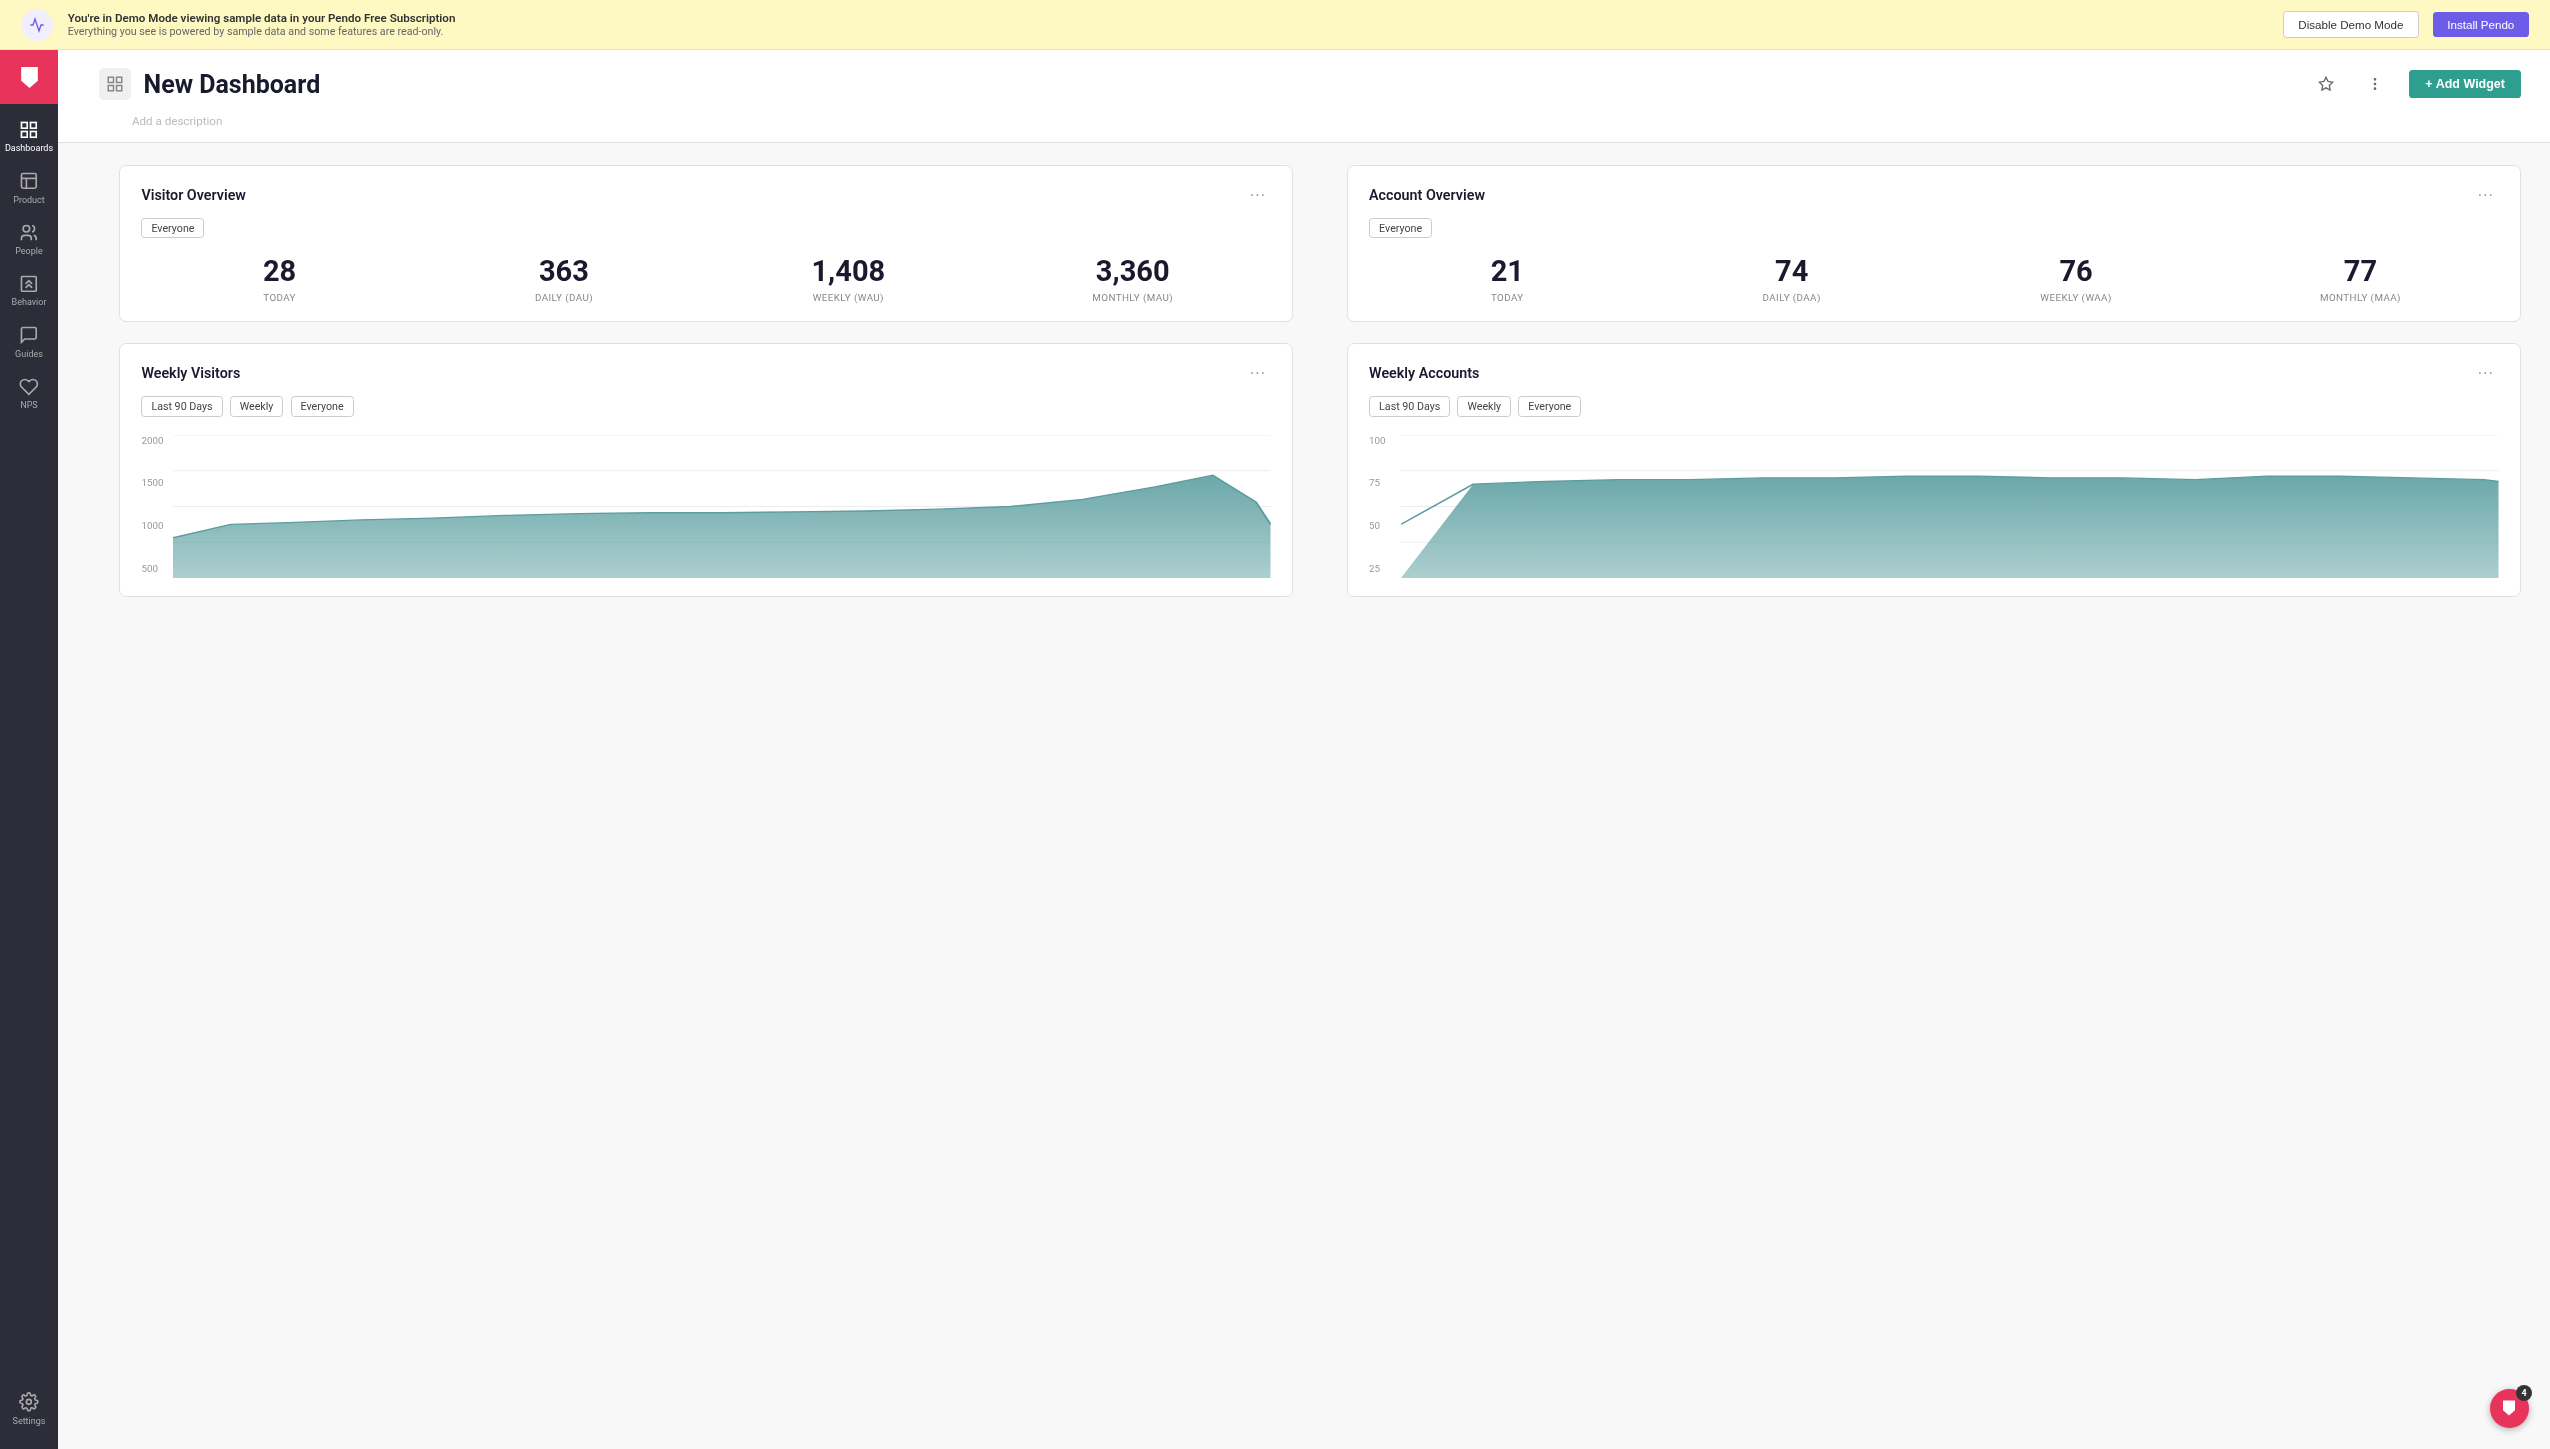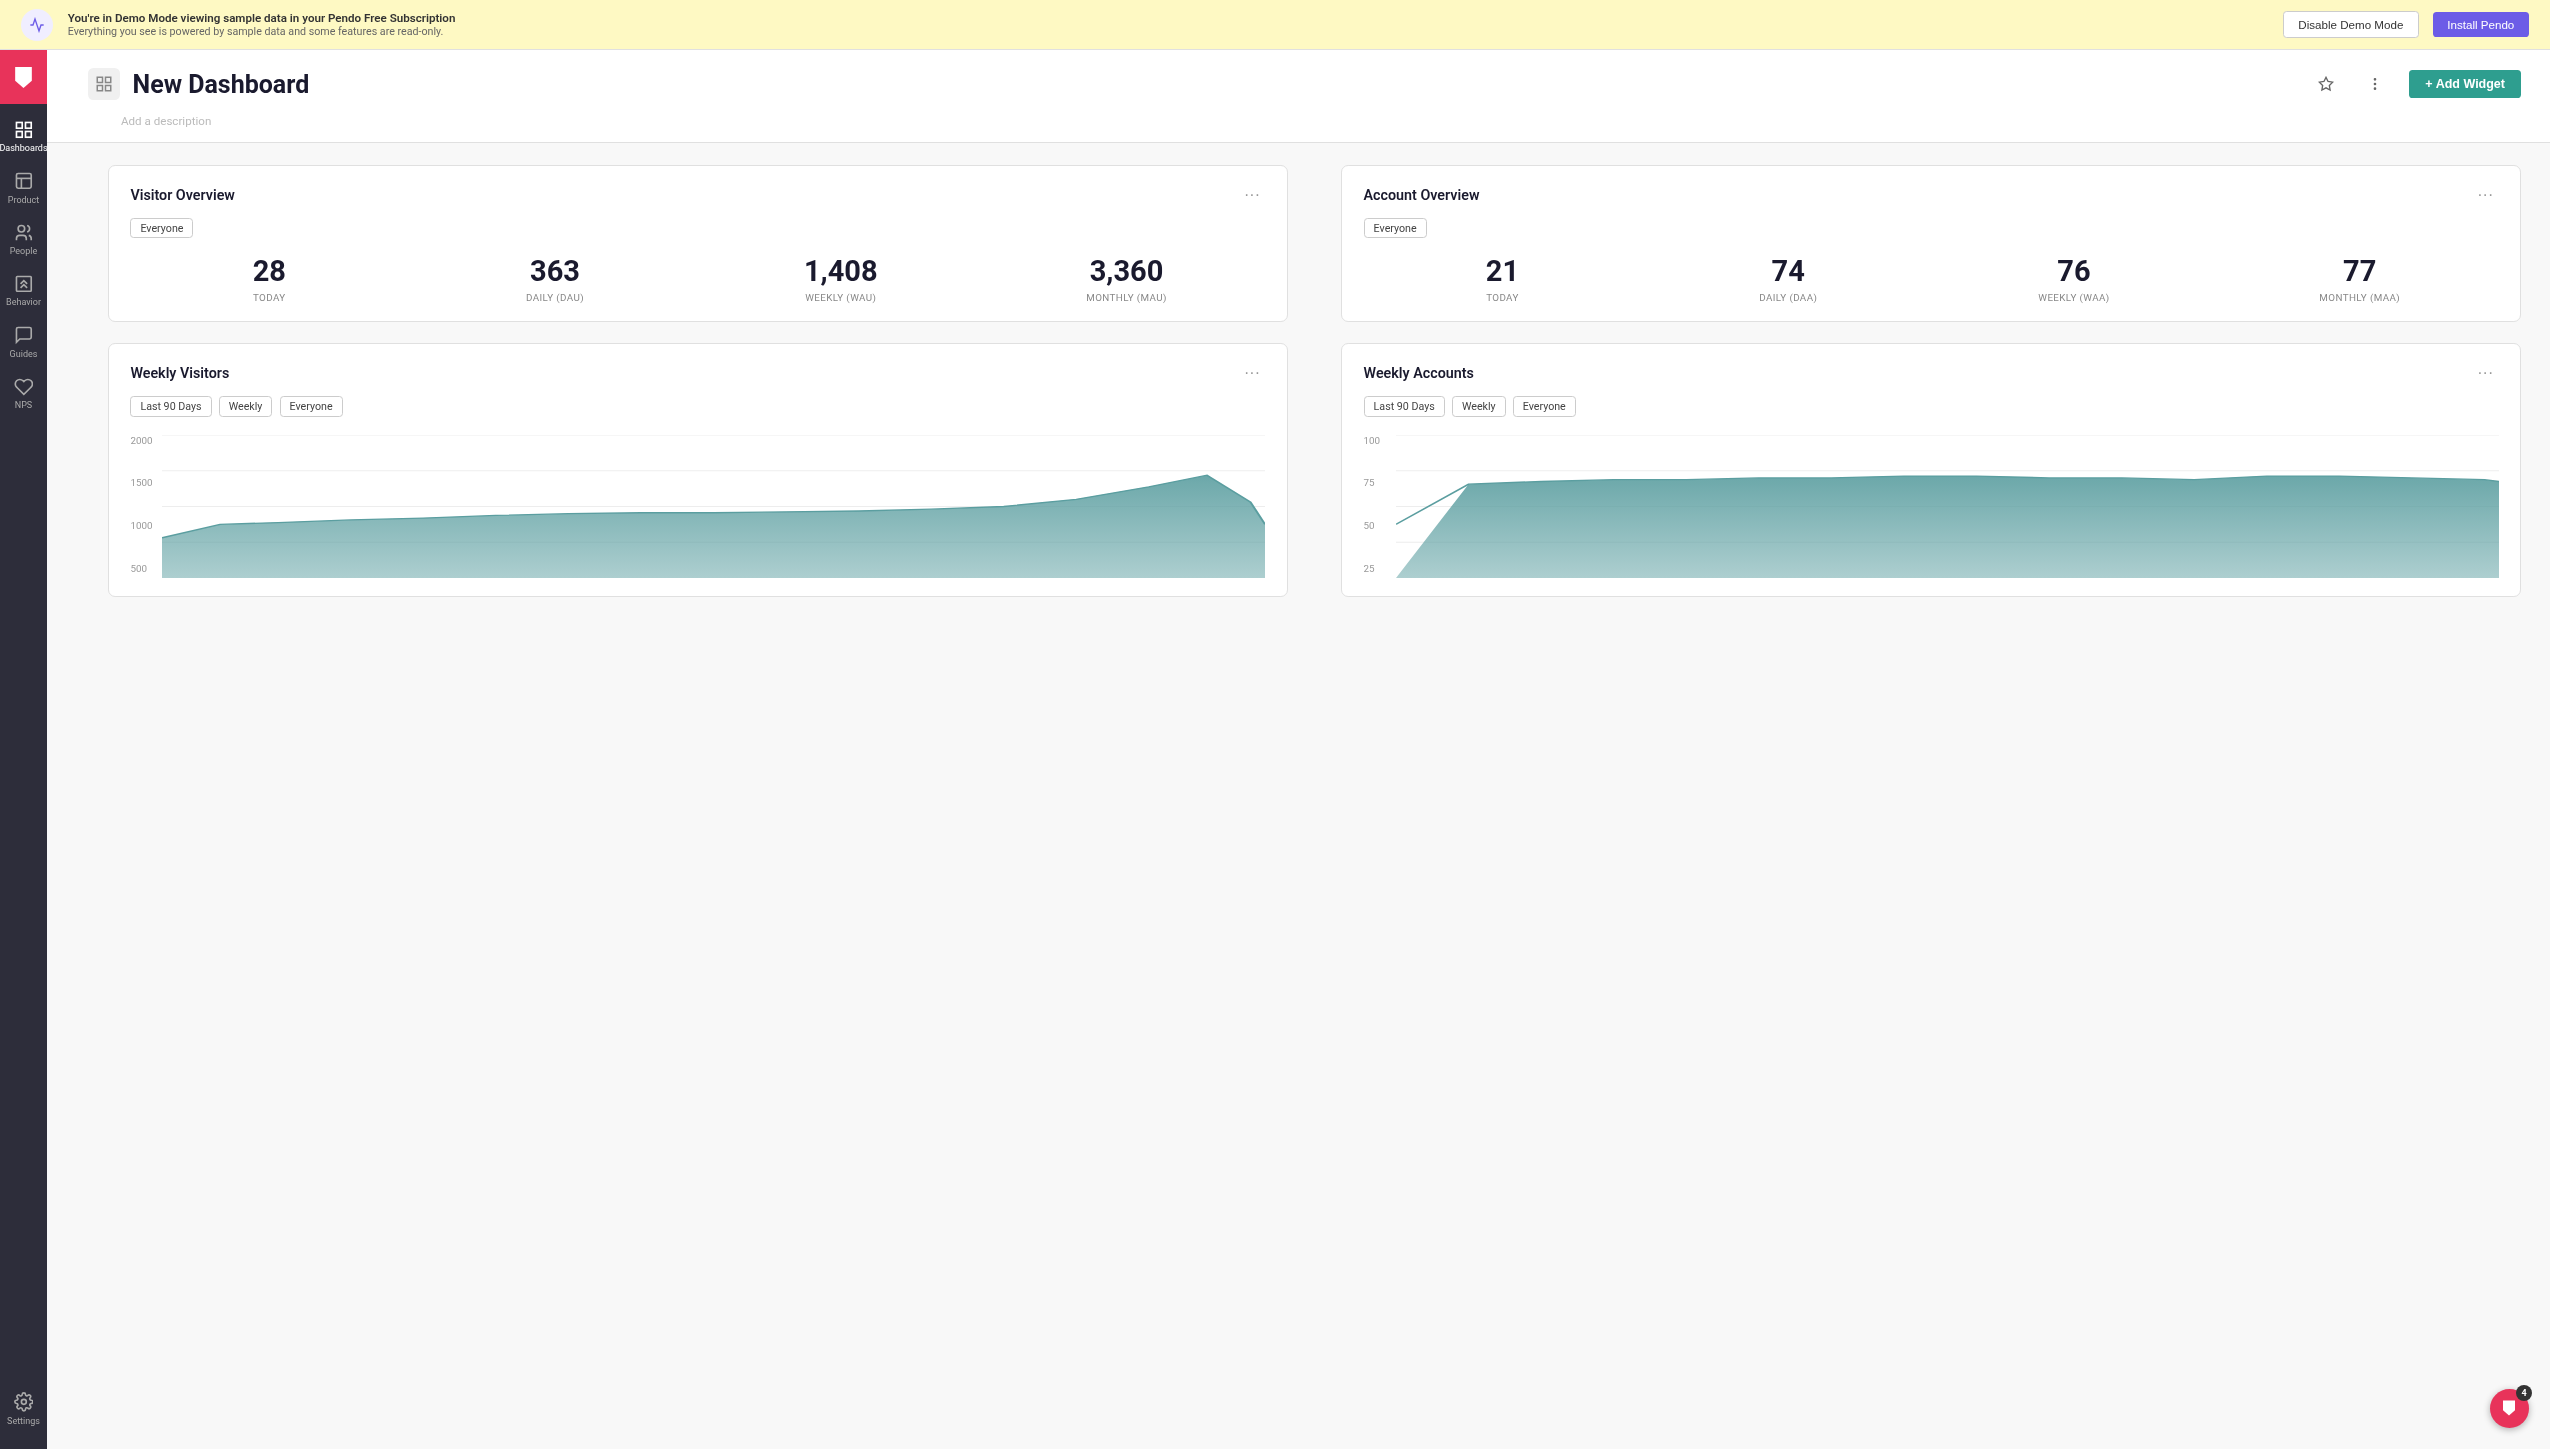--- a/index.html
+++ b/index.html
@@ -53,21 +53,21 @@
 
     
     .app-body {
       display: flex;
       flex: 1;
       overflow: hidden;
     }
 
     
     .sidebar {
-      width: 47px;
+      width: 58px;
       background: #2d2d3a;
       display: flex;
       flex-direction: column;
       align-items: center;
       padding-top: 0;
       flex-shrink: 0;
     }
     .sidebar-logo {
       width: 61px;
       height: 54px;

